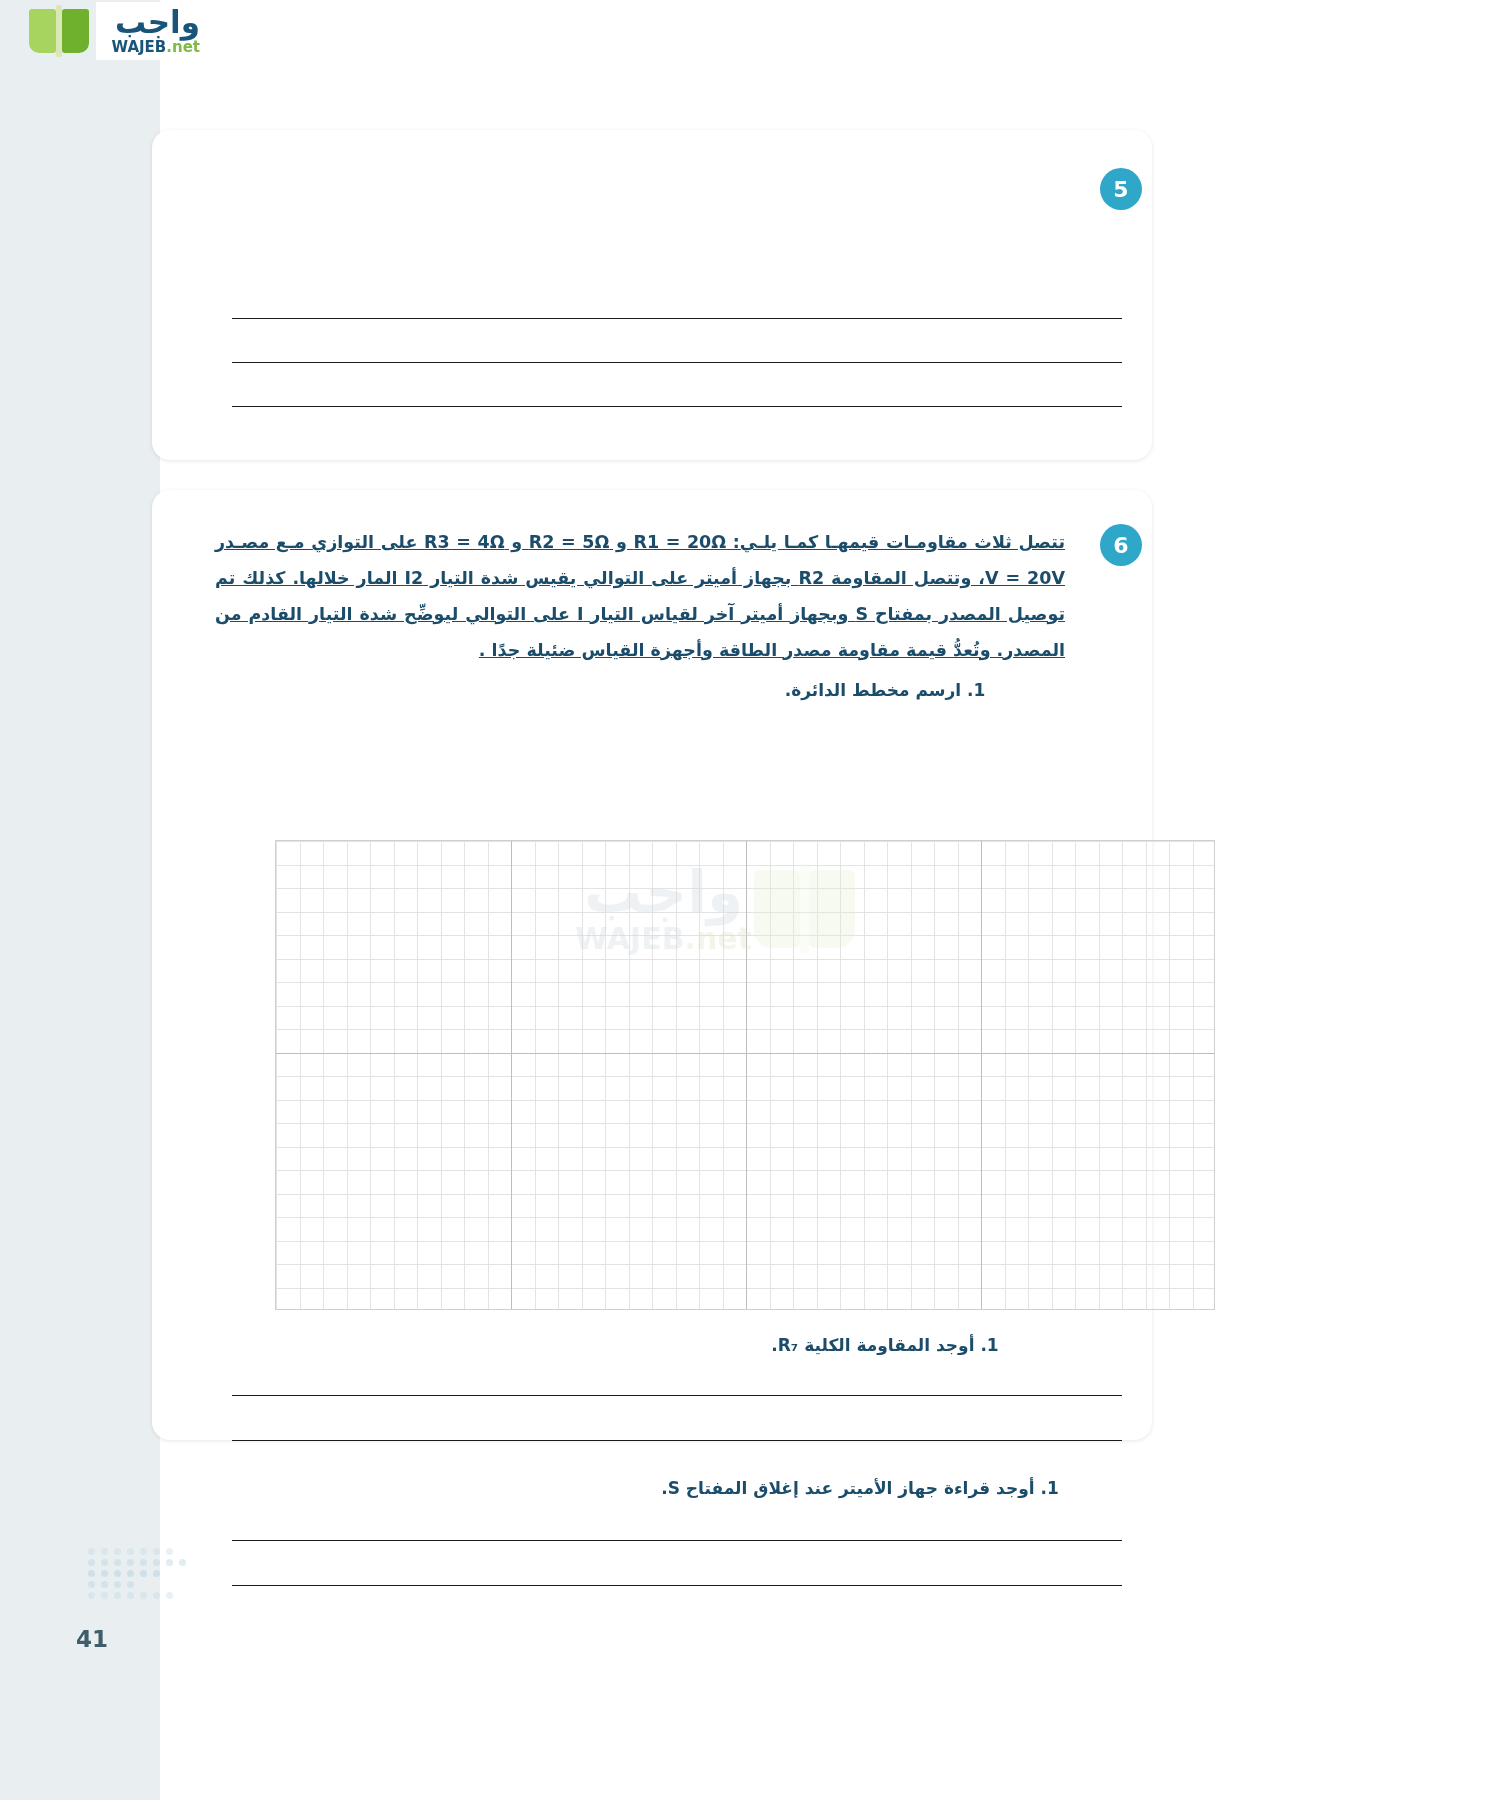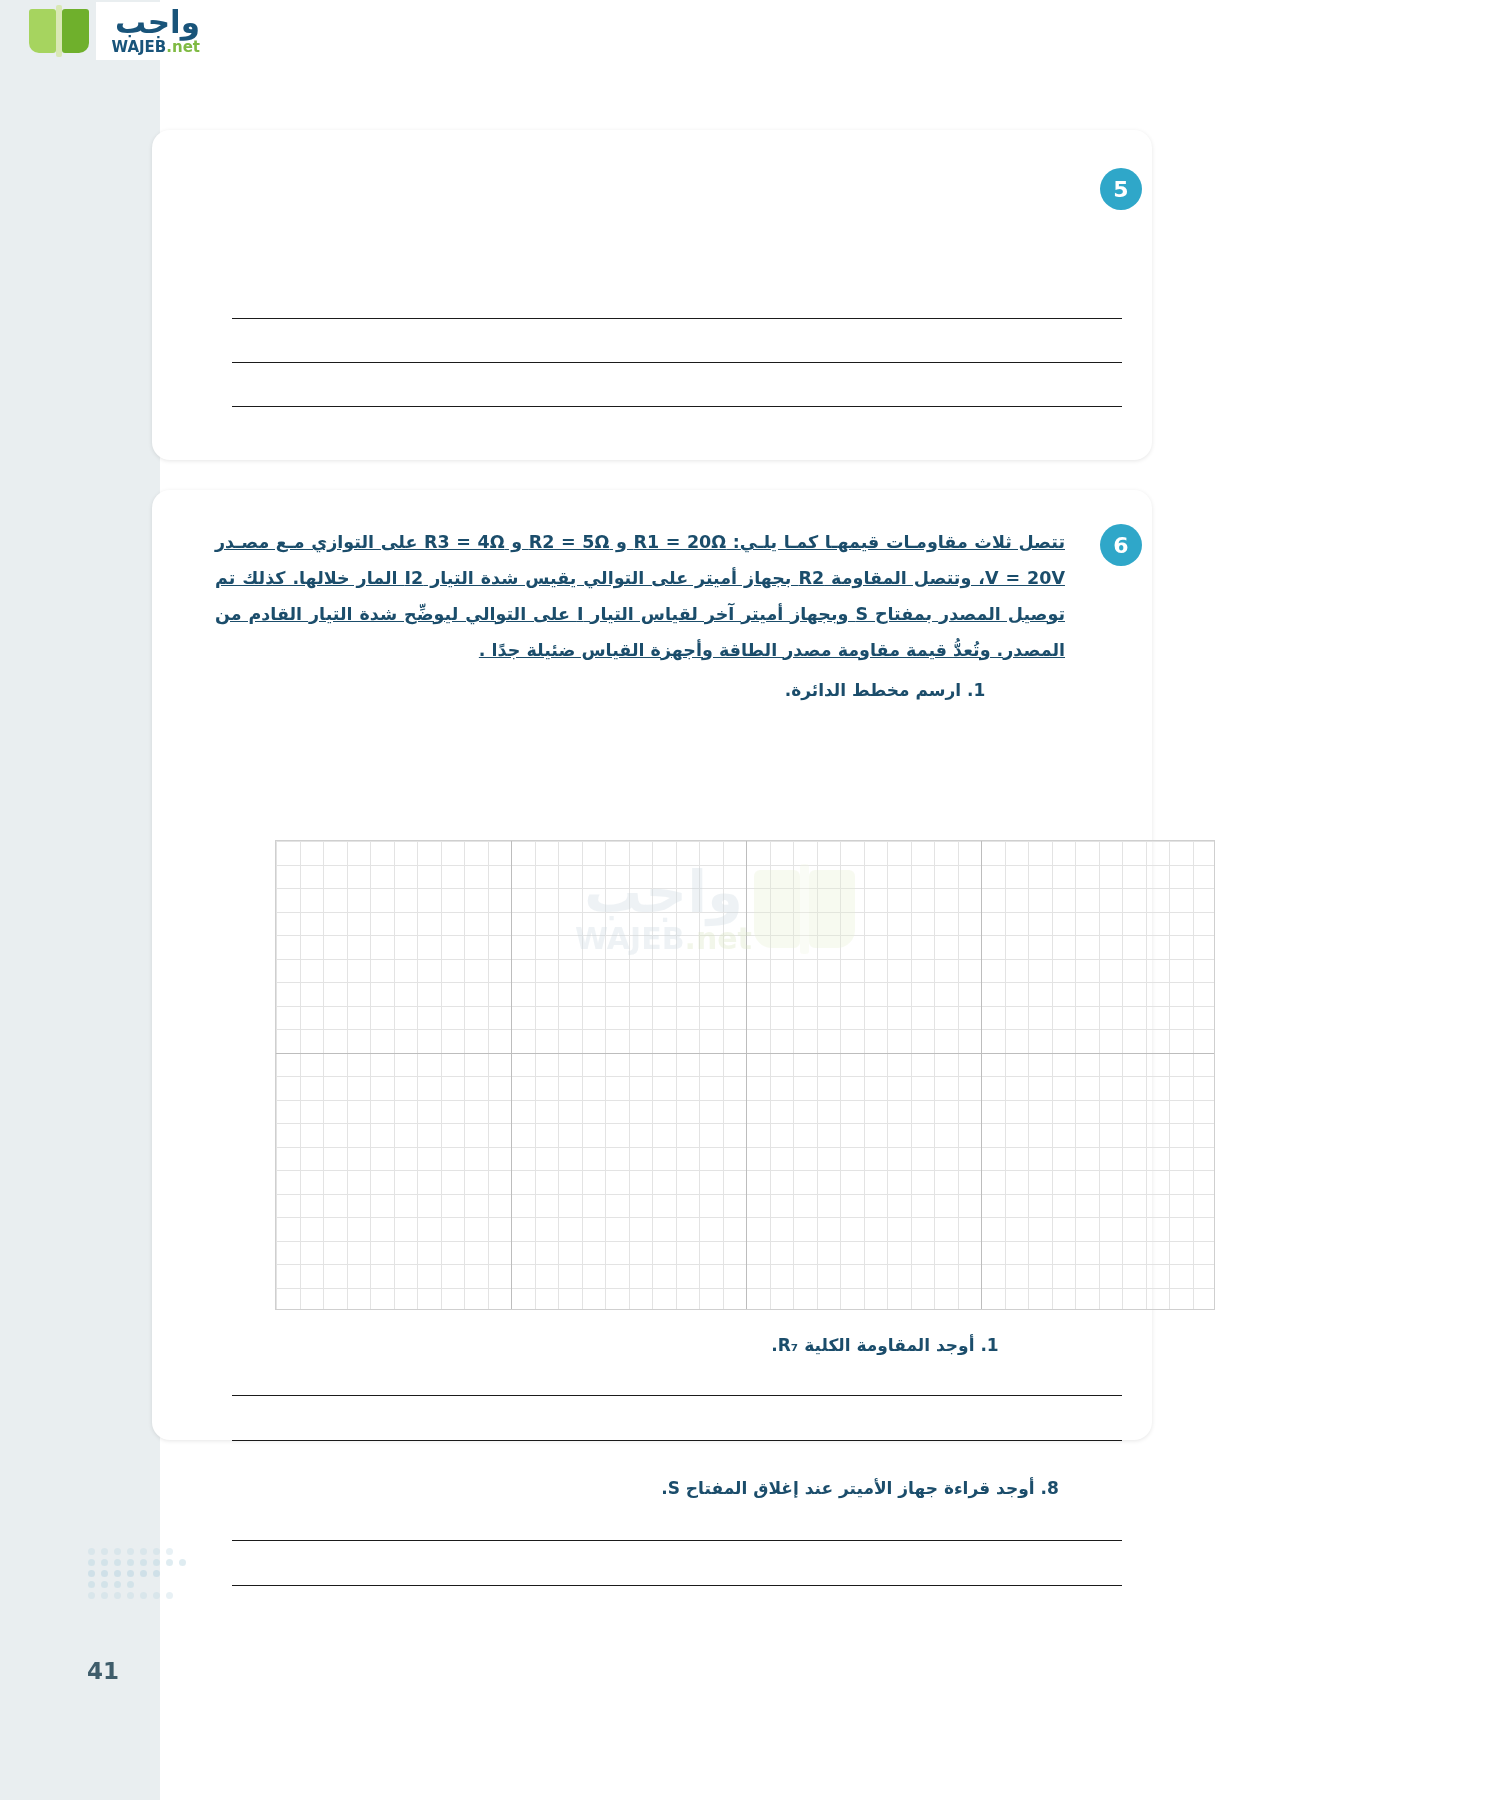--- a/index.html
+++ b/index.html
@@ -280,26 +280,25 @@
     line-height: 1.35;
     margin-top: 2px;
   }
   .moe-year {
     font-size: 14px;
     color: #9bb7c2;
     line-height: 1.3;
   }
   .page-no {
     position: absolute;
-    left: 87px;
+    left: 76px;
     top: 1626px;
     font-size: 23px;
     font-weight: bold;
     color: #3f5d6b;
-    margin-top: 32px;
   }
 </style>
 </head>
 <body>
 
 <div class="page">
 
   <div class="page-bg"></div>
   <div class="page-right-edge"></div>
   <div class="page-inner"></div>
@@ -345,21 +344,21 @@
     <div class="wm-text">
       <div class="wm-ar">واجب</div>
       <div class="wm-en"><span>WAJEB</span><span class="net">.net</span></div>
     </div>
   </div>
 
   <div class="sub-q" style="left:700px; top:1335px; width:370px;">1. أوجد المقاومة الكلية R₇.</div>
   <div class="rule" style="left:232px; top:1395px; width:890px;"></div>
   <div class="rule" style="left:232px; top:1440px; width:890px;"></div>
 
-  <div class="sub-q" style="left:650px; top:1478px; width:420px;">8. أوجد قراءة جهاز الأميتر عند إغلاق المفتاح S.</div>
+  <div class="sub-q" style="left:650px; top:1478px; width:420px;">1. أوجد قراءة جهاز الأميتر عند إغلاق المفتاح S.</div>
   <div class="rule" style="left:232px; top:1540px; width:890px;"></div>
   <div class="rule" style="left:232px; top:1585px; width:890px;"></div>
 
   <div class="footer-dots" id="dots">
       <span style="left: 0px; top: 0px; opacity: 0.35;"></span>
       <span style="left: 13px; top: 0px; opacity: 0.35;"></span>
       <span style="left: 26px; top: 0px; opacity: 0.35;"></span>
       <span style="left: 39px; top: 0px; opacity: 0.35;"></span>
       <span style="left: 52px; top: 0px; opacity: 0.35;"></span>
       <span style="left: 65px; top: 0px; opacity: 0.35;"></span>

